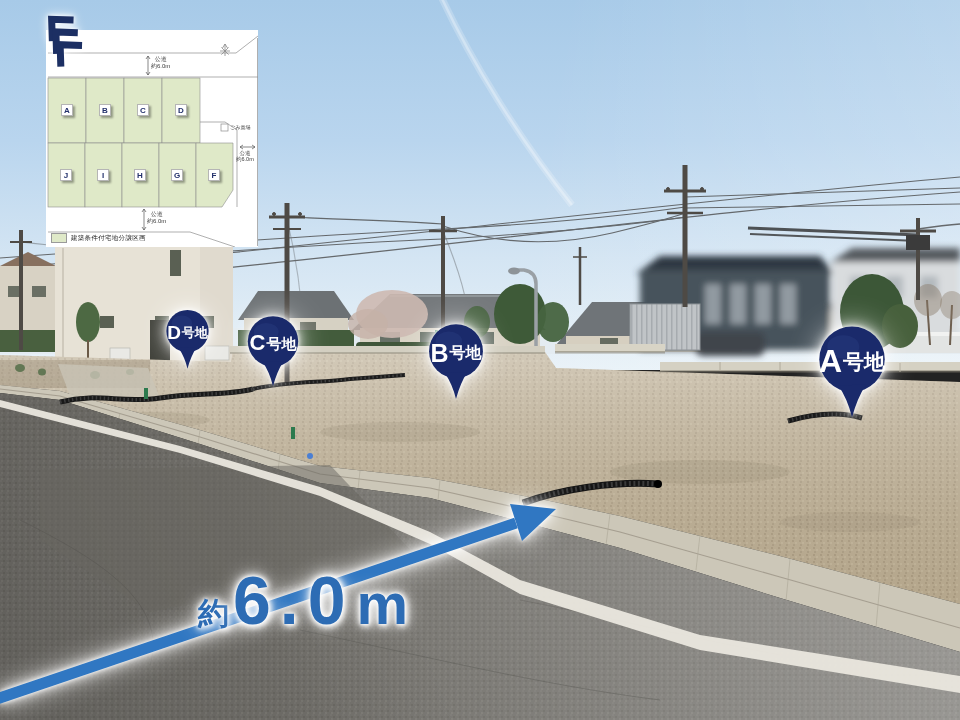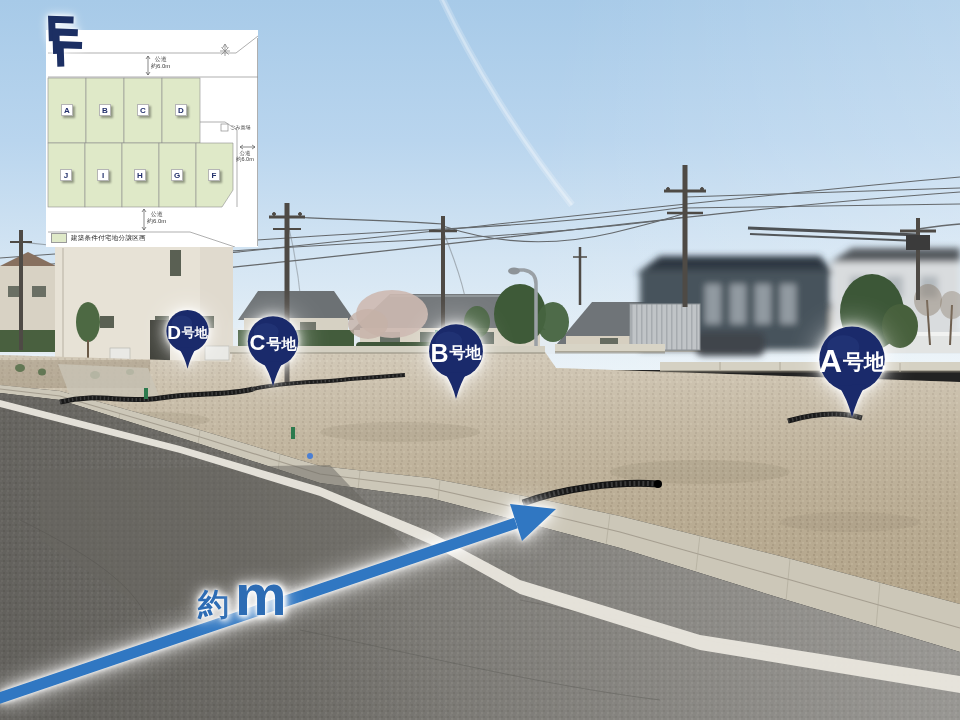--- a/index.html
+++ b/index.html
@@ -303,20 +303,21 @@
     </g>
   </svg>
 
   <svg class="arrow-svg" viewBox="0 0 960 720" aria-hidden="true">
     <line x1="-15" y1="703" x2="516" y2="523" stroke="#3077c2" stroke-width="11"></line>
     <polygon points="556,509 522,541 510,504" fill="#3077c2"></polygon>
   </svg>
 
   <div class="measure">
     <span class="m-prefix">約</span>
+    <span class="m-value">6.0</span>
     <span class="m-unit">m</span>
   </div>
 
   <div class="pin pin-d">
     <svg viewBox="0 0 100 132" aria-hidden="true">
       <circle cx="50" cy="47" r="45" fill="#1a2a6b"></circle>
       <path d="M31,83 Q44,102 50,127 Q57,101 69,82 Z" fill="#1a2a6b"></path>
       <ellipse cx="38" cy="30" rx="22" ry="16" fill="#2e4187" opacity="0.35"></ellipse>
     </svg>
     <div class="pin-label">

